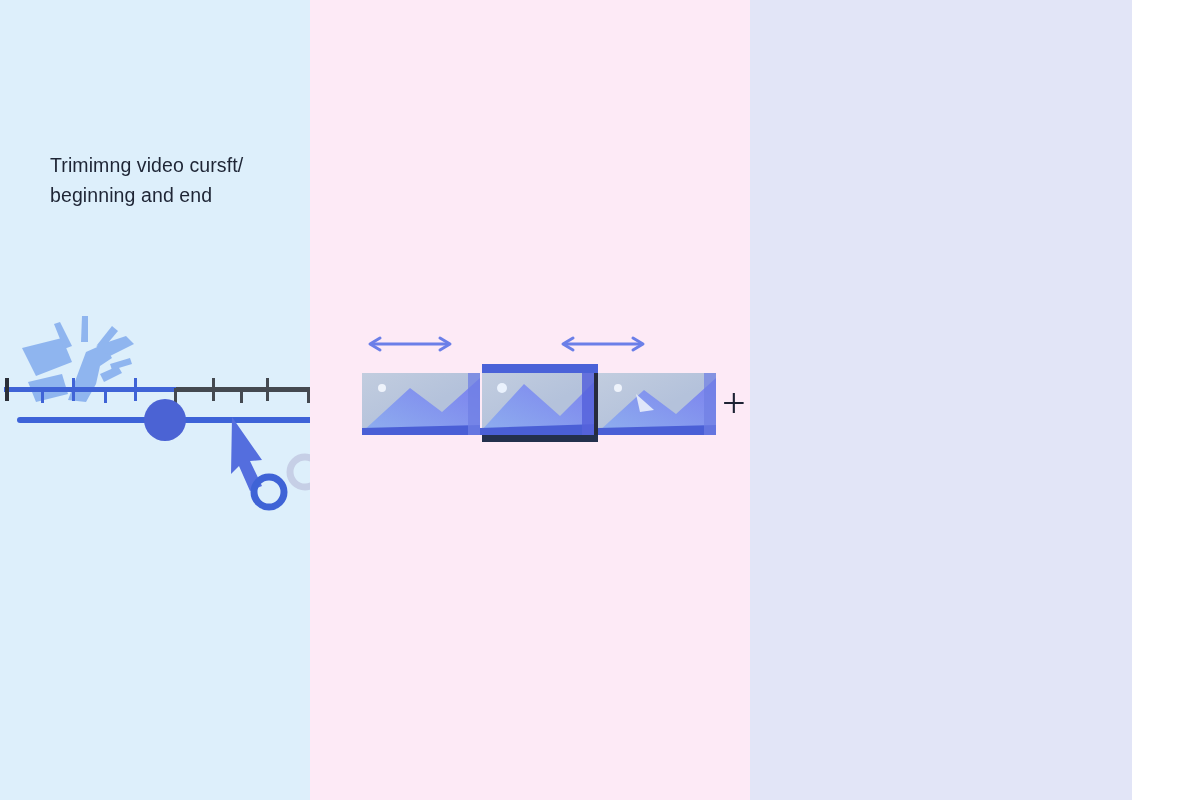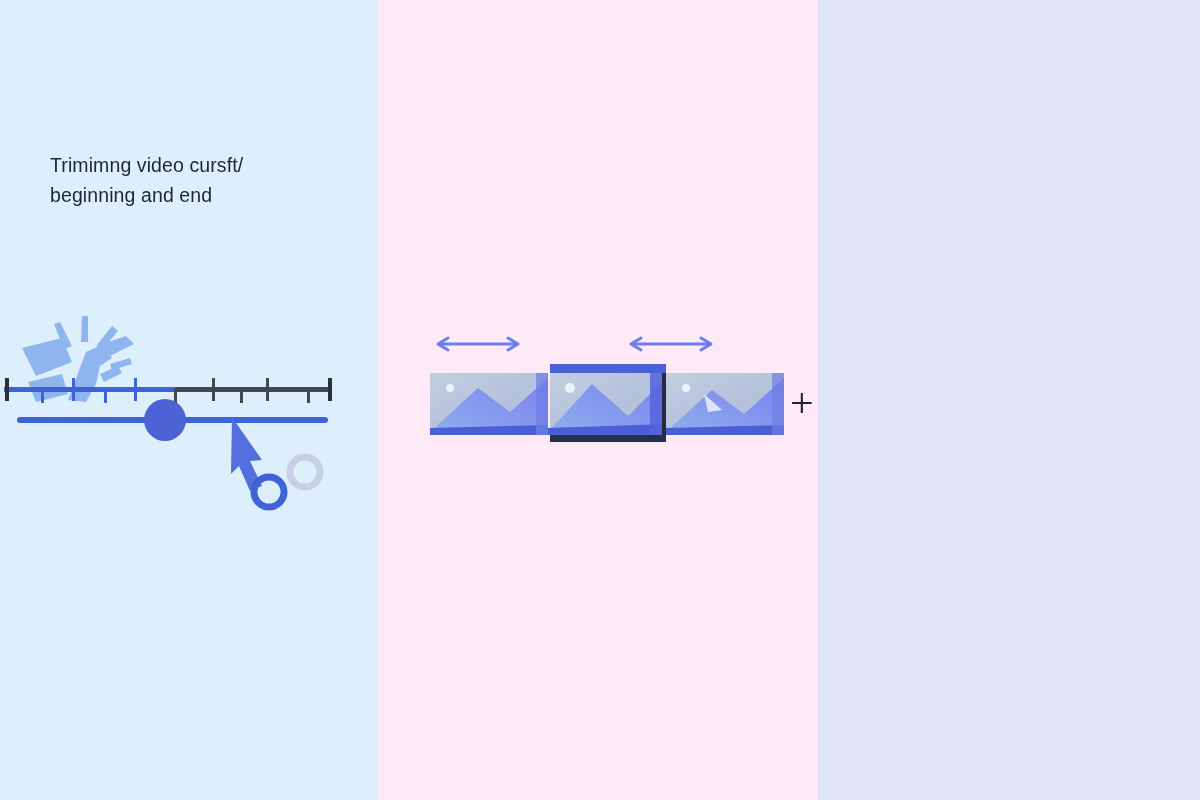--- a/index.html
+++ b/index.html
@@ -4,21 +4,21 @@
 <style>
   * { box-sizing: border-box; margin: 0; padding: 0; }
   html, body {
     width: 1200px; height: 800px;
     font-family: "Liberation Sans", sans-serif;
     overflow: hidden;
   }
   .board { position: relative; width: 1200px; height: 800px; display: flex; }
 
   .panel { position: relative; height: 800px; overflow: hidden; }
-  .panel-1 { width: 378px; background: #ddeffb; padding-left: 45px; }
+  .panel-1 { width: 310px; background: #ddeffb; padding-left: 45px; }
   .panel-2 { width: 440px; background: #fdeaf6; }
   .panel-3 { width: 382px; background: #e2e5f7; }
 
   .caption {
     position: absolute;
     font-size: 19.5px;
     line-height: 30px;
     color: #1e2535;
     letter-spacing: .1px;
     white-space: pre-line;

